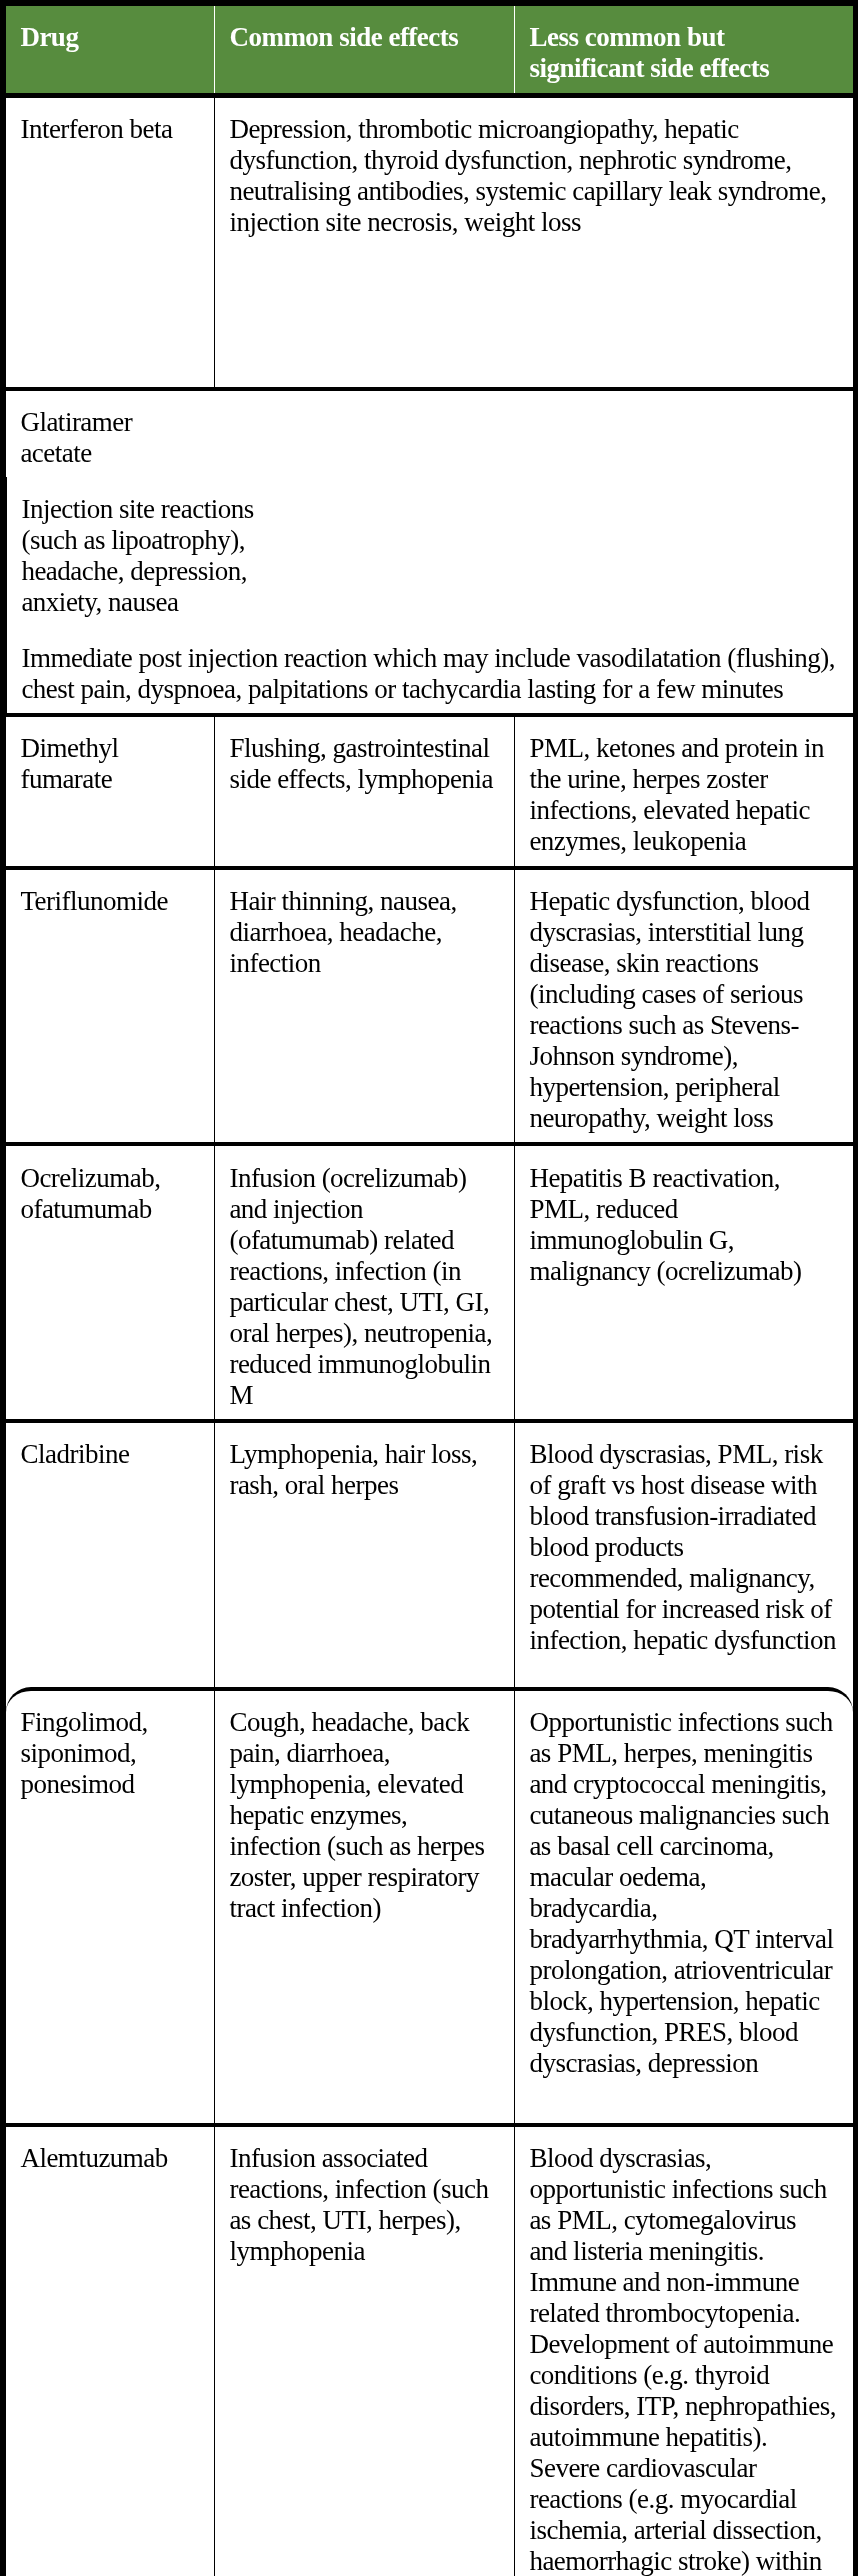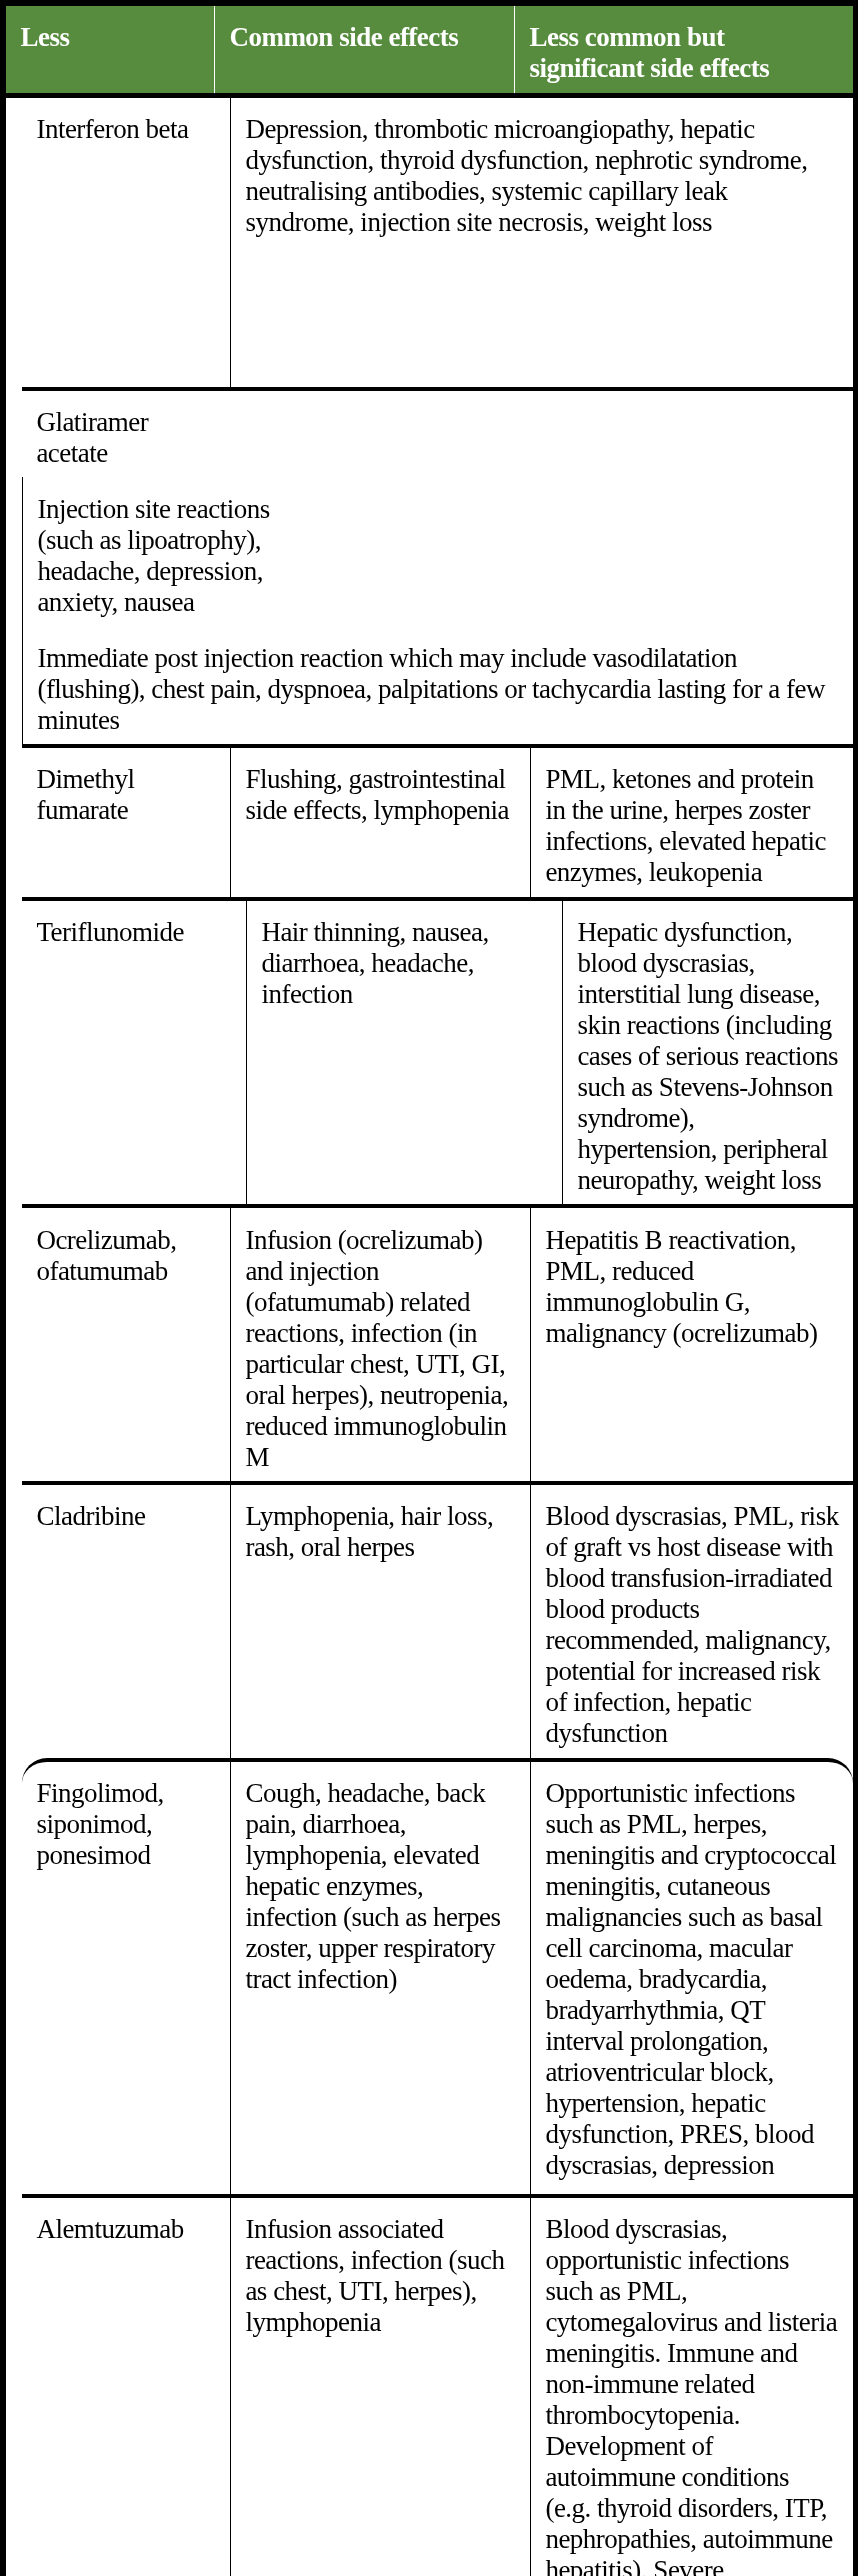--- a/index.html
+++ b/index.html
@@ -36,21 +36,20 @@
     font-weight: bold;
     letter-spacing: -0.5px;
   }
   .header-cell + .header-cell {
     border-left: 1.5px solid #ffffff;
   }
   
   .row {
     display: flex;
     box-sizing: border-box;
-    margin-left: 16px;
   }
   .row + .row {
     border-top: 4.1px solid #000000;
   }
   .cell {
     box-sizing: border-box;
     padding: 16.5px 13.4px 8.2px 14.4px;
     font-size: 27px;
     line-height: 31px;
     letter-spacing: -0.5px;
@@ -60,35 +59,35 @@
   .c3 { flex: 1; }
   .cell.c2, .cell.c3,
   .header-cell.c2, .header-cell.c3 { }
   .cell.c2, .cell.c3 {
     border-left: 1.5px solid #000000;
   }
   
   .r0 { min-height: 289px; }
   .r1 { min-height: 200px; flex-direction: column; }
   .r2 { min-height: 142px; }
-  .r3 { min-height: 274px; gap: 16px; }
+  .r3 { min-height: 274px; }
   .r4 { min-height: 274px; justify-content: center; }
   .r5 { min-height: 268px; }
   .r6 { min-height: 436px; border-radius: 25px; }
   .r7 { min-height: 454px; }
   .r8 { min-height: 319px; }
 </style>
 </head>
 <body>
 
 <div class="page">
   <div class="ds-table">
 
     <div class="header-row">
-      <div class="header-cell c1">Less</div>
+      <div class="header-cell c1">Drug</div>
       <div class="header-cell c2">Common side effects</div>
       <div class="header-cell c3">Less common but significant side effects</div>
     </div>
 
     <div class="row r0">
       <div class="cell c1">Interferon beta</div>
       <div class="cell c3">Depression, thrombotic microangiopathy, hepatic dysfunction, thyroid dysfunction, nephrotic syndrome, neutralising antibodies, systemic capillary leak syndrome, injection site necrosis, weight loss</div>
     </div>
 
     <div class="row r1">

